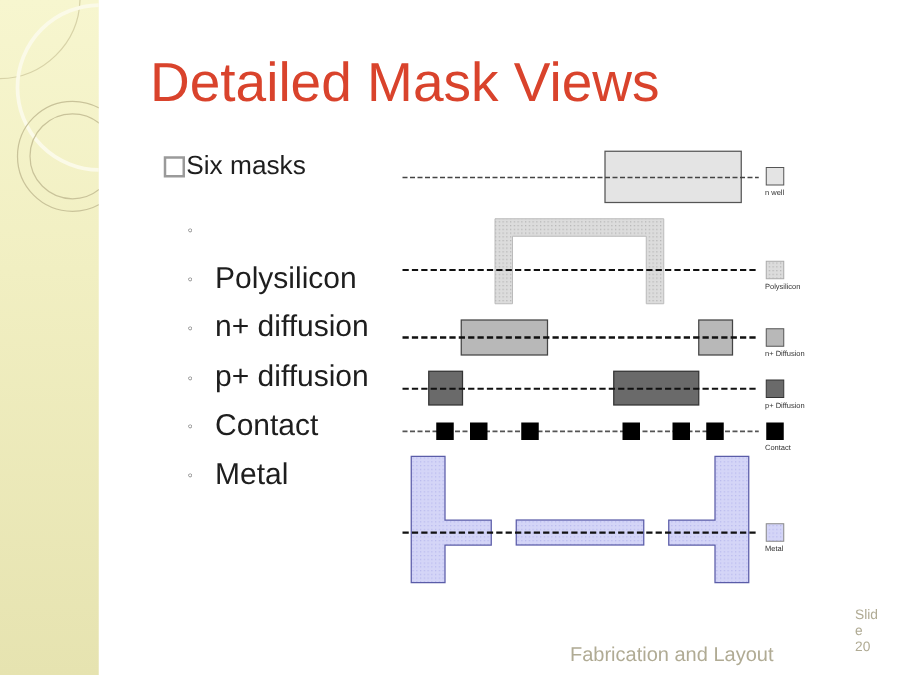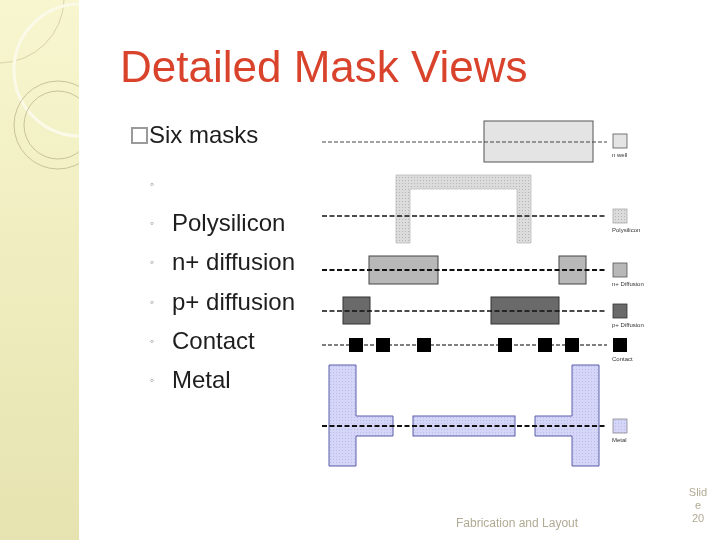--- a/index.html
+++ b/index.html
@@ -1,29 +1,29 @@
 <!DOCTYPE html>
 <html><head>
 <meta charset="utf-8">
 <style>
   html, body { margin:0; padding:0; }
   body { width:720px; height:540px; position:relative; overflow:hidden; background:#ffffff; font-family:"Liberation Sans", sans-serif; }
   .sidebar { position:absolute; left:0; top:0; width:79px; height:540px;
     background:linear-gradient(180deg,#f7f6cf 0%,#f1efc2 40%,#e6e3b0 100%); overflow:hidden; }
   .sidebar svg { position:absolute; left:0; top:0; }
   .title { position:absolute; left:120px; top:42px; font-size:44px; color:#d9432c; letter-spacing:0px; white-space:nowrap; }
-  .lvl1 { position:absolute; left:131px; top:121px; font-size:24px; color:#1e1e1e; white-space:nowrap; display:flex; align-items:center; }
+  .lvl1 { position:absolute; left:131px; top:121px; font-size:21px; color:#1e1e1e; white-space:nowrap; display:flex; align-items:center; }
   .sqbullet { width:13px; height:13px; border:2px solid #9a9a9a; margin-right:1px; display:inline-block; }
   .items { position:absolute; left:150px; top:164px; }
   .item { height:39.3px; display:flex; align-items:center; font-size:24px; color:#1e1e1e; white-space:nowrap; }
   .item .bul { font-size:12px; color:#777; width:22px; display:inline-block; }
   .diagram { position:absolute; left:0; top:0; width:720px; height:540px; pointer-events:none; }
   .legend-label { position:absolute; font-size:6px; color:#333; white-space:nowrap; }
-  .footer { position:absolute; left:456px; top:516px; font-size:12px; color:#b0ab94; white-space:nowrap; }
-  .slideno { position:absolute; left:684px; top:486px; width:28px; font-size:11px; color:#b0ab94; text-align:center; line-height:13px; }
+  .footer { position:absolute; left:456px; top:516px; font-size:16px; color:#b0ab94; white-space:nowrap; }
+  .slideno { position:absolute; left:684px; top:486px; width:28px; font-size:11px; color:#b0ab94; line-height:13px; }
 </style>
 </head>
 <body>
 
 <div class="sidebar">
   <svg width="79" height="540">
     <path d="M0,63 A65,65 0 0 0 64,0" fill="none" stroke="#d8d3a8" stroke-width="1"></path>
     <circle cx="80" cy="70" r="66" fill="none" stroke="#fbfae8" stroke-width="3"></circle>
     <circle cx="58" cy="125" r="44" fill="none" stroke="#c9c39a" stroke-width="1"></circle>
     <circle cx="58" cy="125" r="34" fill="none" stroke="#c9c39a" stroke-width="1"></circle>

